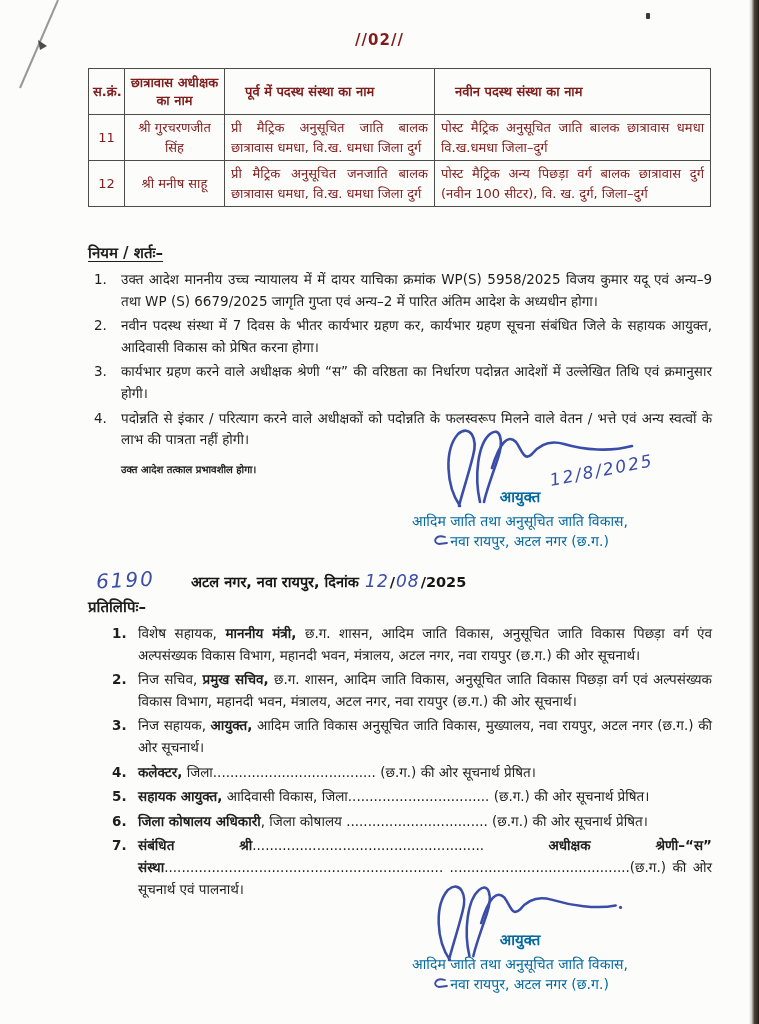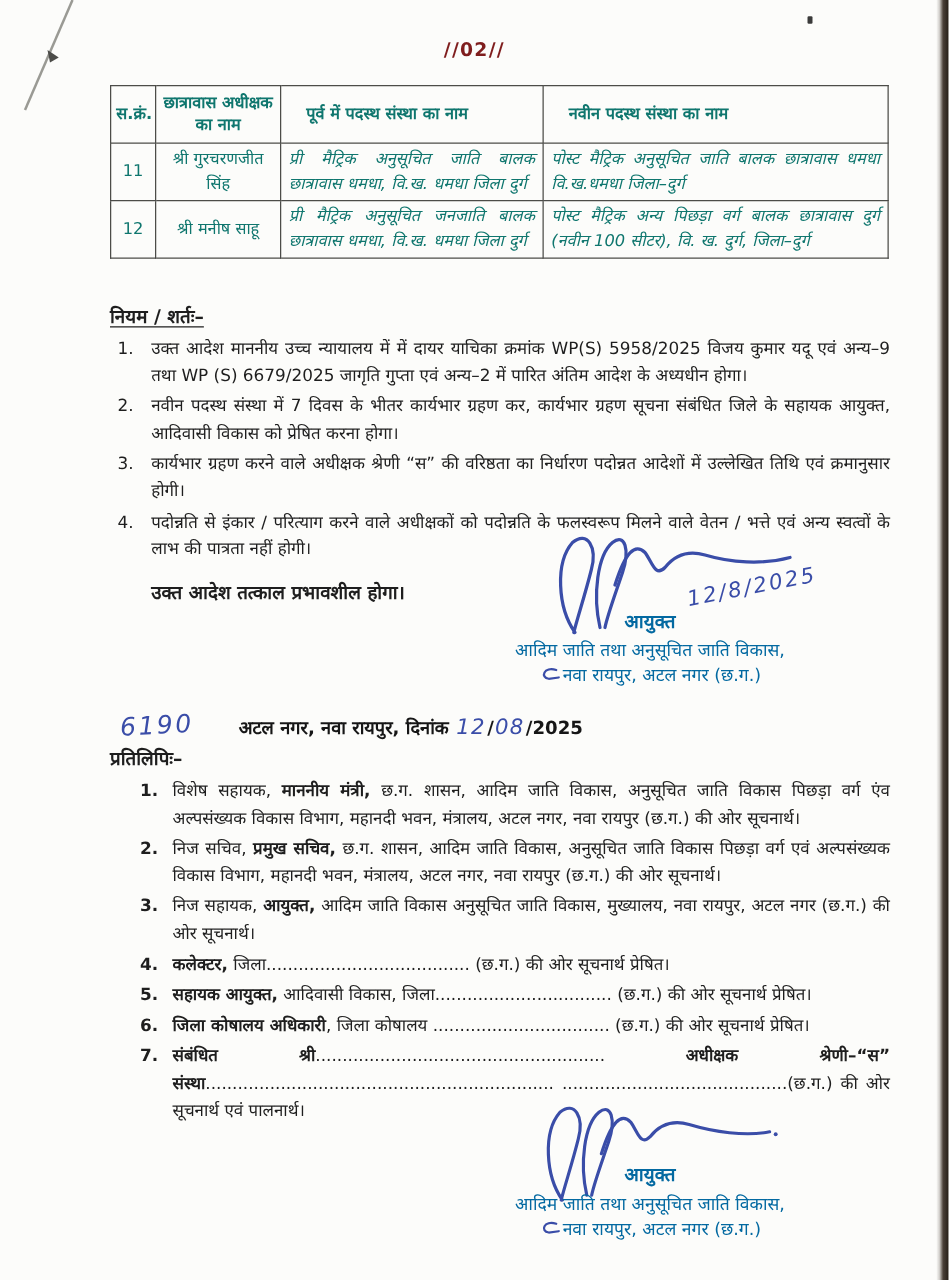--- a/index.html
+++ b/index.html
@@ -10,36 +10,36 @@
   .edge-shadow{position:absolute;right:0;top:0;width:10px;height:100%;
     background:linear-gradient(to left,#241d16 0%,#4a4038 45%,rgba(90,80,70,0.25) 75%,transparent 100%);}
   .corner-line{position:absolute;left:0;top:0;}
   .top-dot{position:absolute;left:646px;top:13px;width:4px;height:6px;background:#3a3a3a;border-radius:1px;}
 
   .page-number{position:absolute;top:31px;left:0;width:100%;text-align:center;
     font-weight:bold;font-size:15px;letter-spacing:1px;color:#7f1d1d;}
 
   
   table.transfer{position:absolute;left:88px;top:68px;width:622px;border-collapse:collapse;
-    font-size:13px;line-height:1.5;color:#0f766e;table-layout:fixed;}
+    font-size:13px;line-height:1.5;color:#7f1d1d;table-layout:fixed;}
   table.transfer th,table.transfer td{border:1.4px solid #4c4c48;padding:3px 6px;vertical-align:middle;}
   table.transfer th{font-weight:bold;text-align:center;font-size:13px;line-height:1.35;padding:5px 4px;}
   table.transfer th.h2,table.transfer th.h3{text-align:left;padding-left:20px;}
   td.c0{text-align:center;}
   td.c1{text-align:center;}
-  td.c2,td.c3{text-align:justify;text-justify:inter-word;font-style:italic;}
+  td.c2,td.c3{text-align:justify;text-justify:inter-word;}
 
   
   .rules-head{position:absolute;left:88px;top:242px;font-weight:bold;font-size:15px;
     text-decoration:underline;text-underline-offset:3px;}
   .rules{position:absolute;left:94px;top:269px;width:618px;font-size:13.5px;line-height:1.6;}
   .li{display:flex;gap:7px;margin-bottom:3px;}
   .li .num{flex:none;width:20px;text-align:left;}
   .li .txt{flex:1;text-align:justify;text-justify:inter-word;}
-  .closing-line{font-weight:bold;margin-left:27px;margin-top:11px;font-size:15px;}
+  .closing-line{font-weight:bold;margin-left:27px;margin-top:11px;font-size:10px;}
 
   
   .ink{color:#3a4da8;font-weight:normal;}
   .sig{position:absolute;}
   .sig svg{display:block;}
   .sig-date{position:absolute;left:549px;top:460px;color:#3a4da8;font-size:17px;
     font-style:italic;transform:rotate(-11deg);letter-spacing:2px;white-space:nowrap;}
 
   .officer{position:absolute;width:360px;text-align:center;font-size:14px;line-height:1.45;color:#0369a1;}
   .officer .desig{font-weight:bold;font-size:15px;margin-bottom:2px;}

